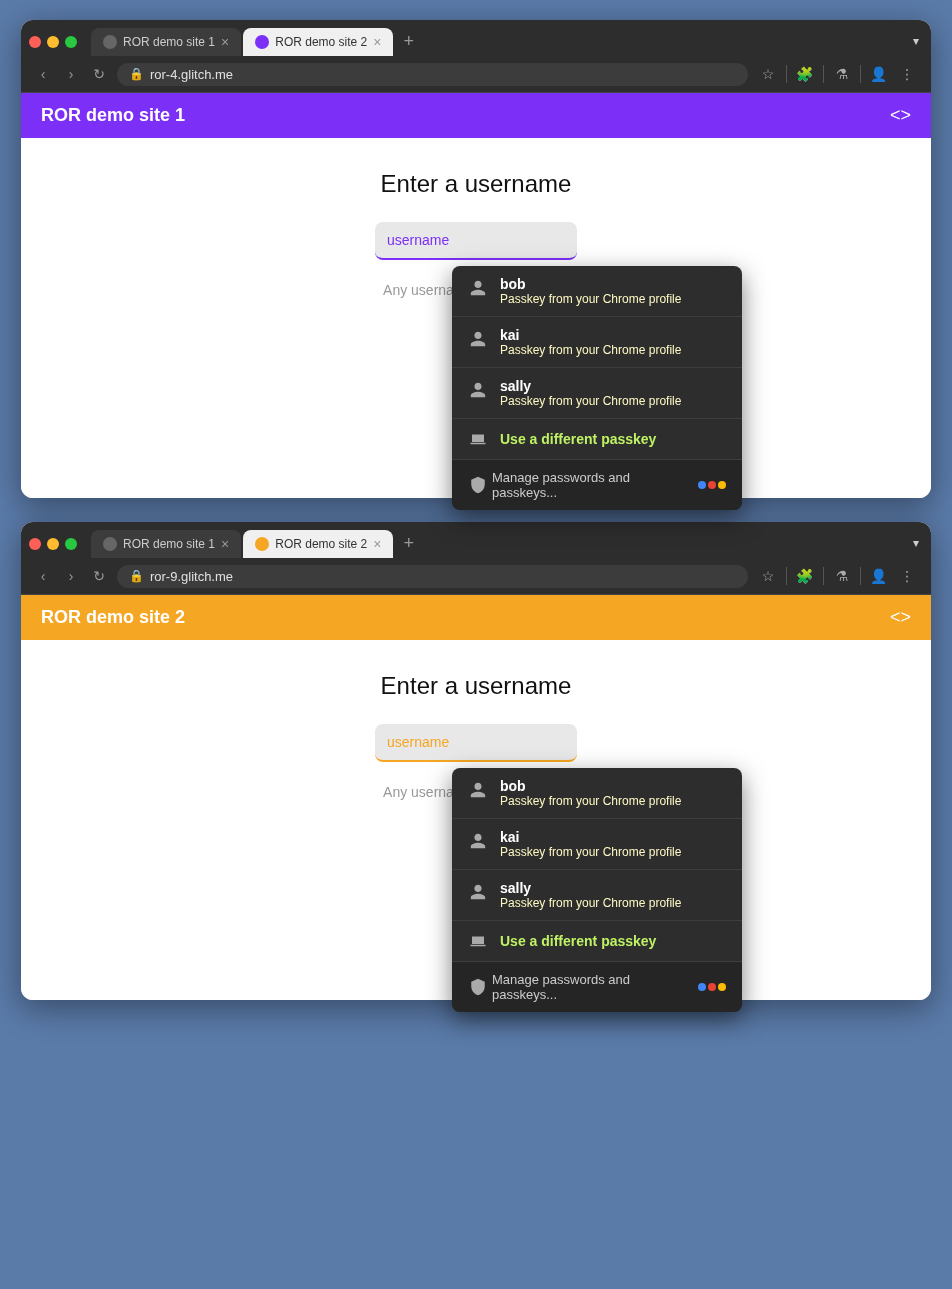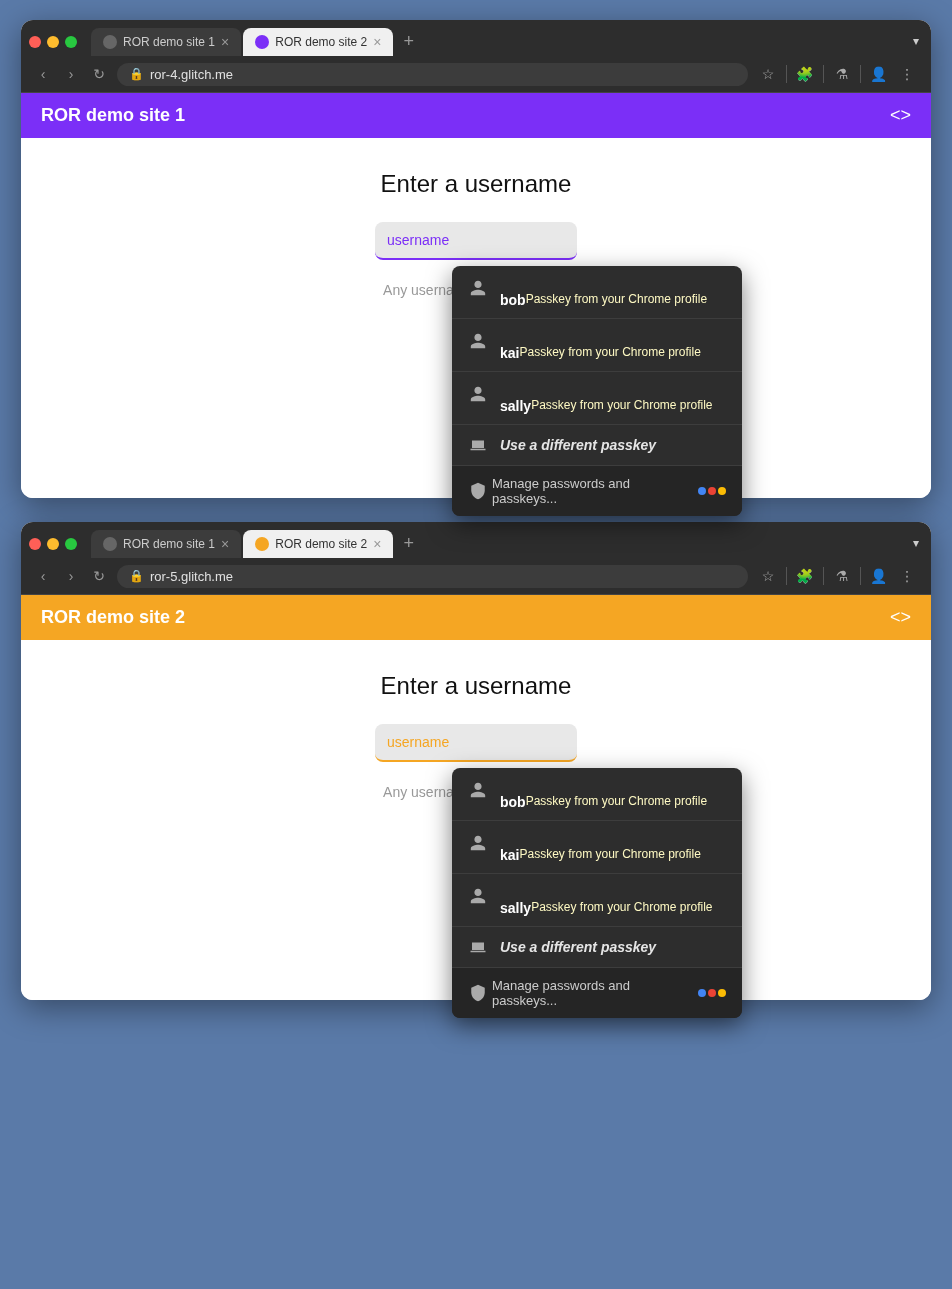--- a/index.html
+++ b/index.html
@@ -312,22 +312,21 @@
       justify-content: center;
       margin-top: 2px;
     }
 
     .person-icon-svg {
       color: #aaa;
     }
 
     .autocomplete-item-content {
       display: flex;
-      flex-direction: row;
-      margin-top: 16px;
+      flex-direction: column;
     }
 
     .autocomplete-item-name {
       font-size: 14px;
       font-weight: 600;
       color: #fff;
     }
 
     .autocomplete-item-sub {
       font-size: 12px;
@@ -348,22 +347,21 @@
       height: 20px;
       display: flex;
       align-items: center;
       justify-content: center;
       color: #aaa;
     }
 
     .use-different-text {
       font-size: 14px;
       font-weight: 600;
-      color: #e5e5e5;
-      font-style: italic;
+      color: #bef264;
     }
 
     .manage-passkeys {
       display: flex;
       align-items: center;
       gap: 4px;
       padding: 10px 16px;
       cursor: pointer;
       background: #252525;
     }
@@ -591,21 +589,21 @@
       <div class="tab-dropdown">▾</div>
     </div>
 
     <div class="address-bar">
       <div class="nav-btn">‹</div>
       <div class="nav-btn">›</div>
       <div class="nav-btn">↻</div>
 
       <div class="url-bar">
         <span class="url-icon">🔒</span>
-        <span class="url-text">ror-5.glitch.me</span>
+        <span class="url-text">ror-9.glitch.me</span>
       </div>
 
       <div class="address-actions">
         <div class="address-action-btn">☆</div>
         <div class="divider-v"></div>
         <div class="address-action-btn">🧩</div>
         <div class="divider-v"></div>
         <div class="address-action-btn">⚗</div>
         <div class="divider-v"></div>
         <div class="address-action-btn">👤</div>

